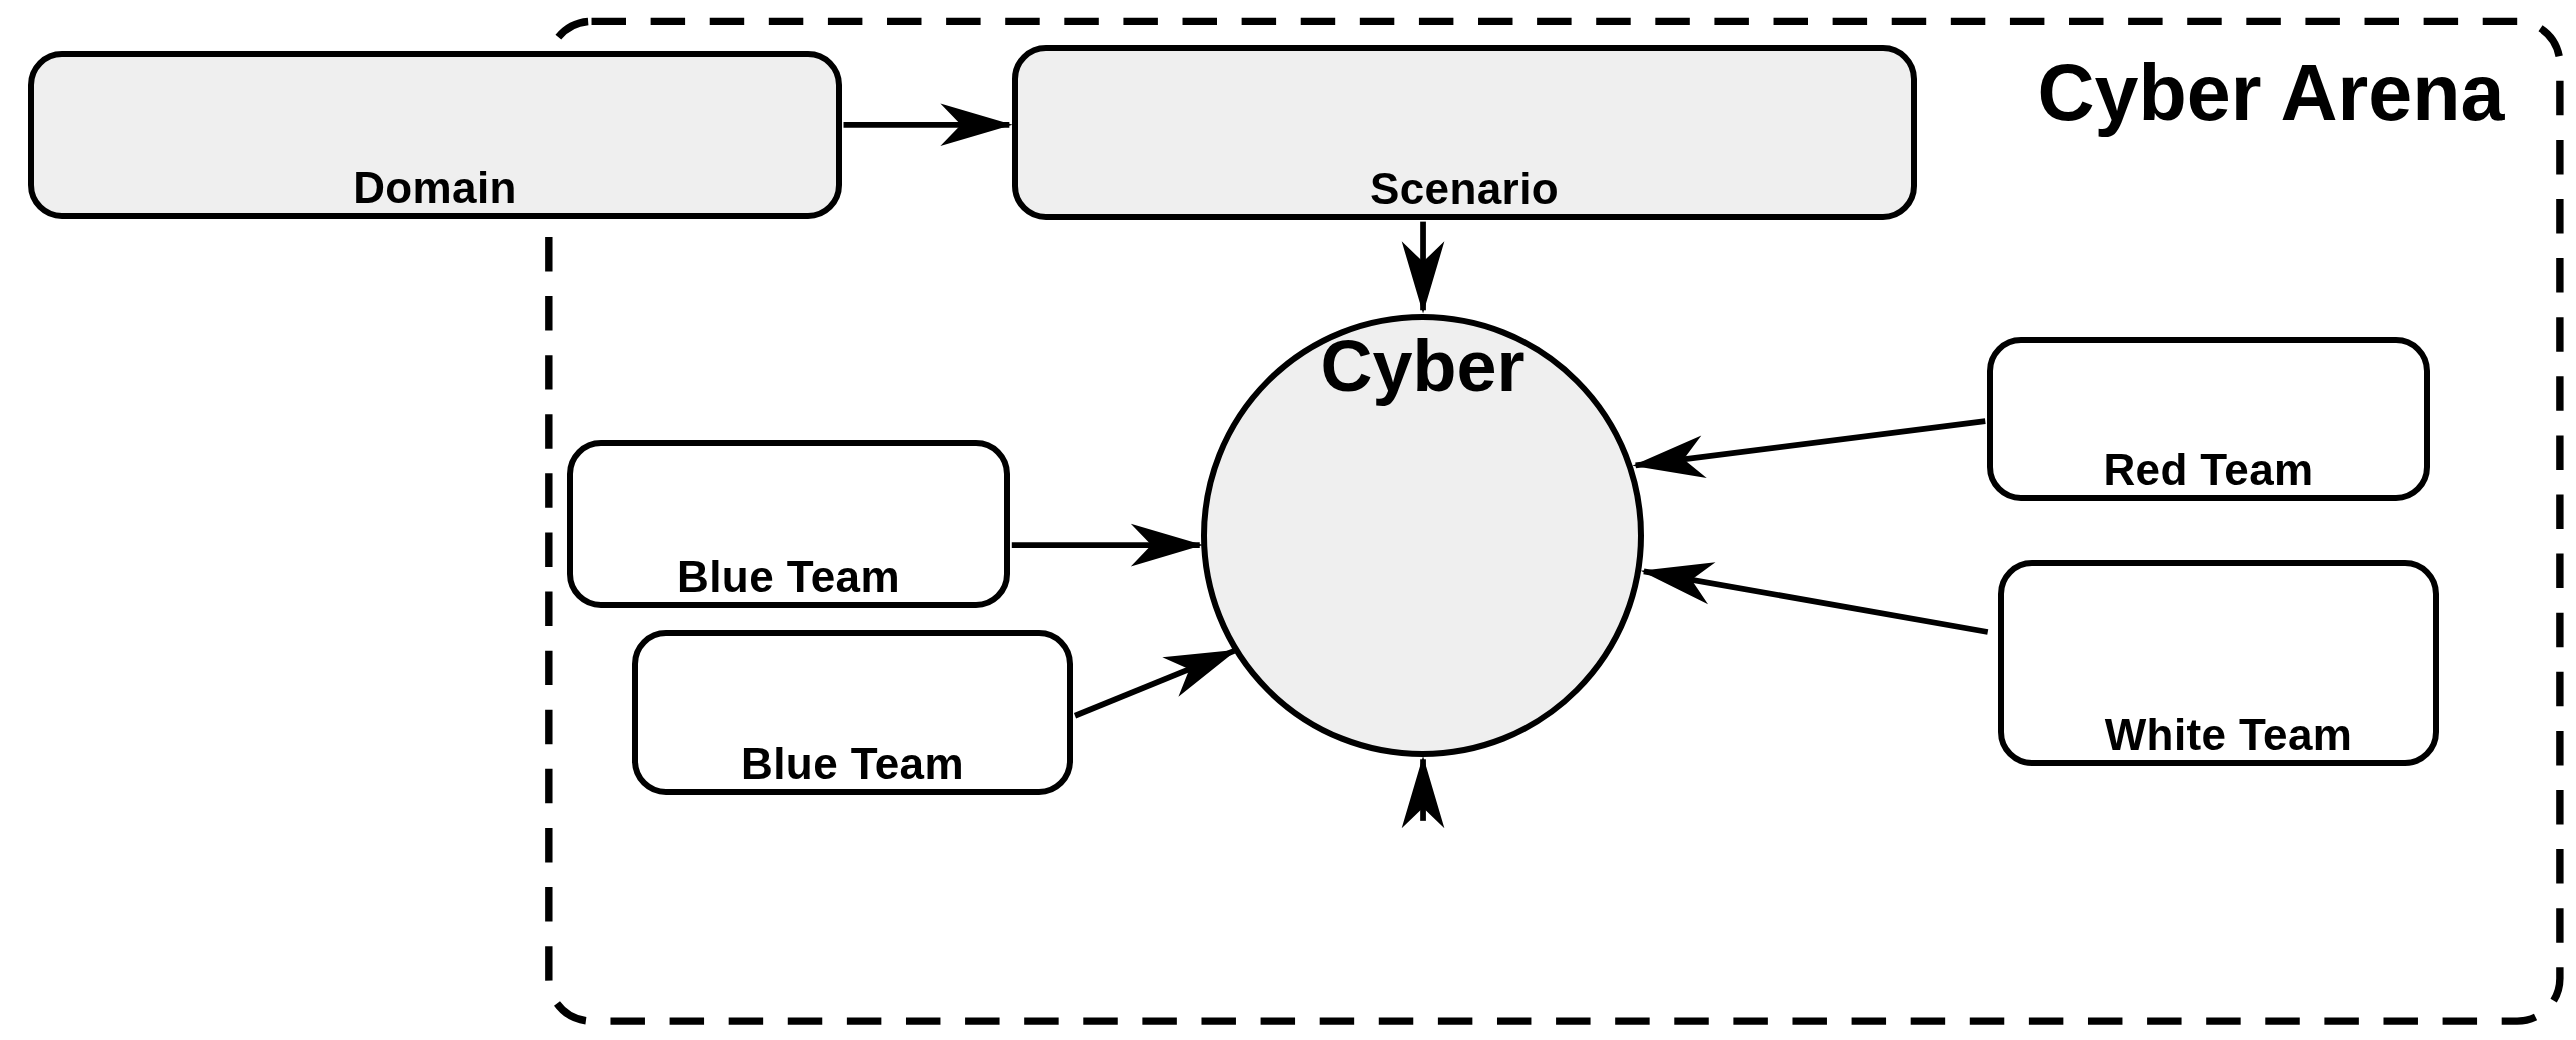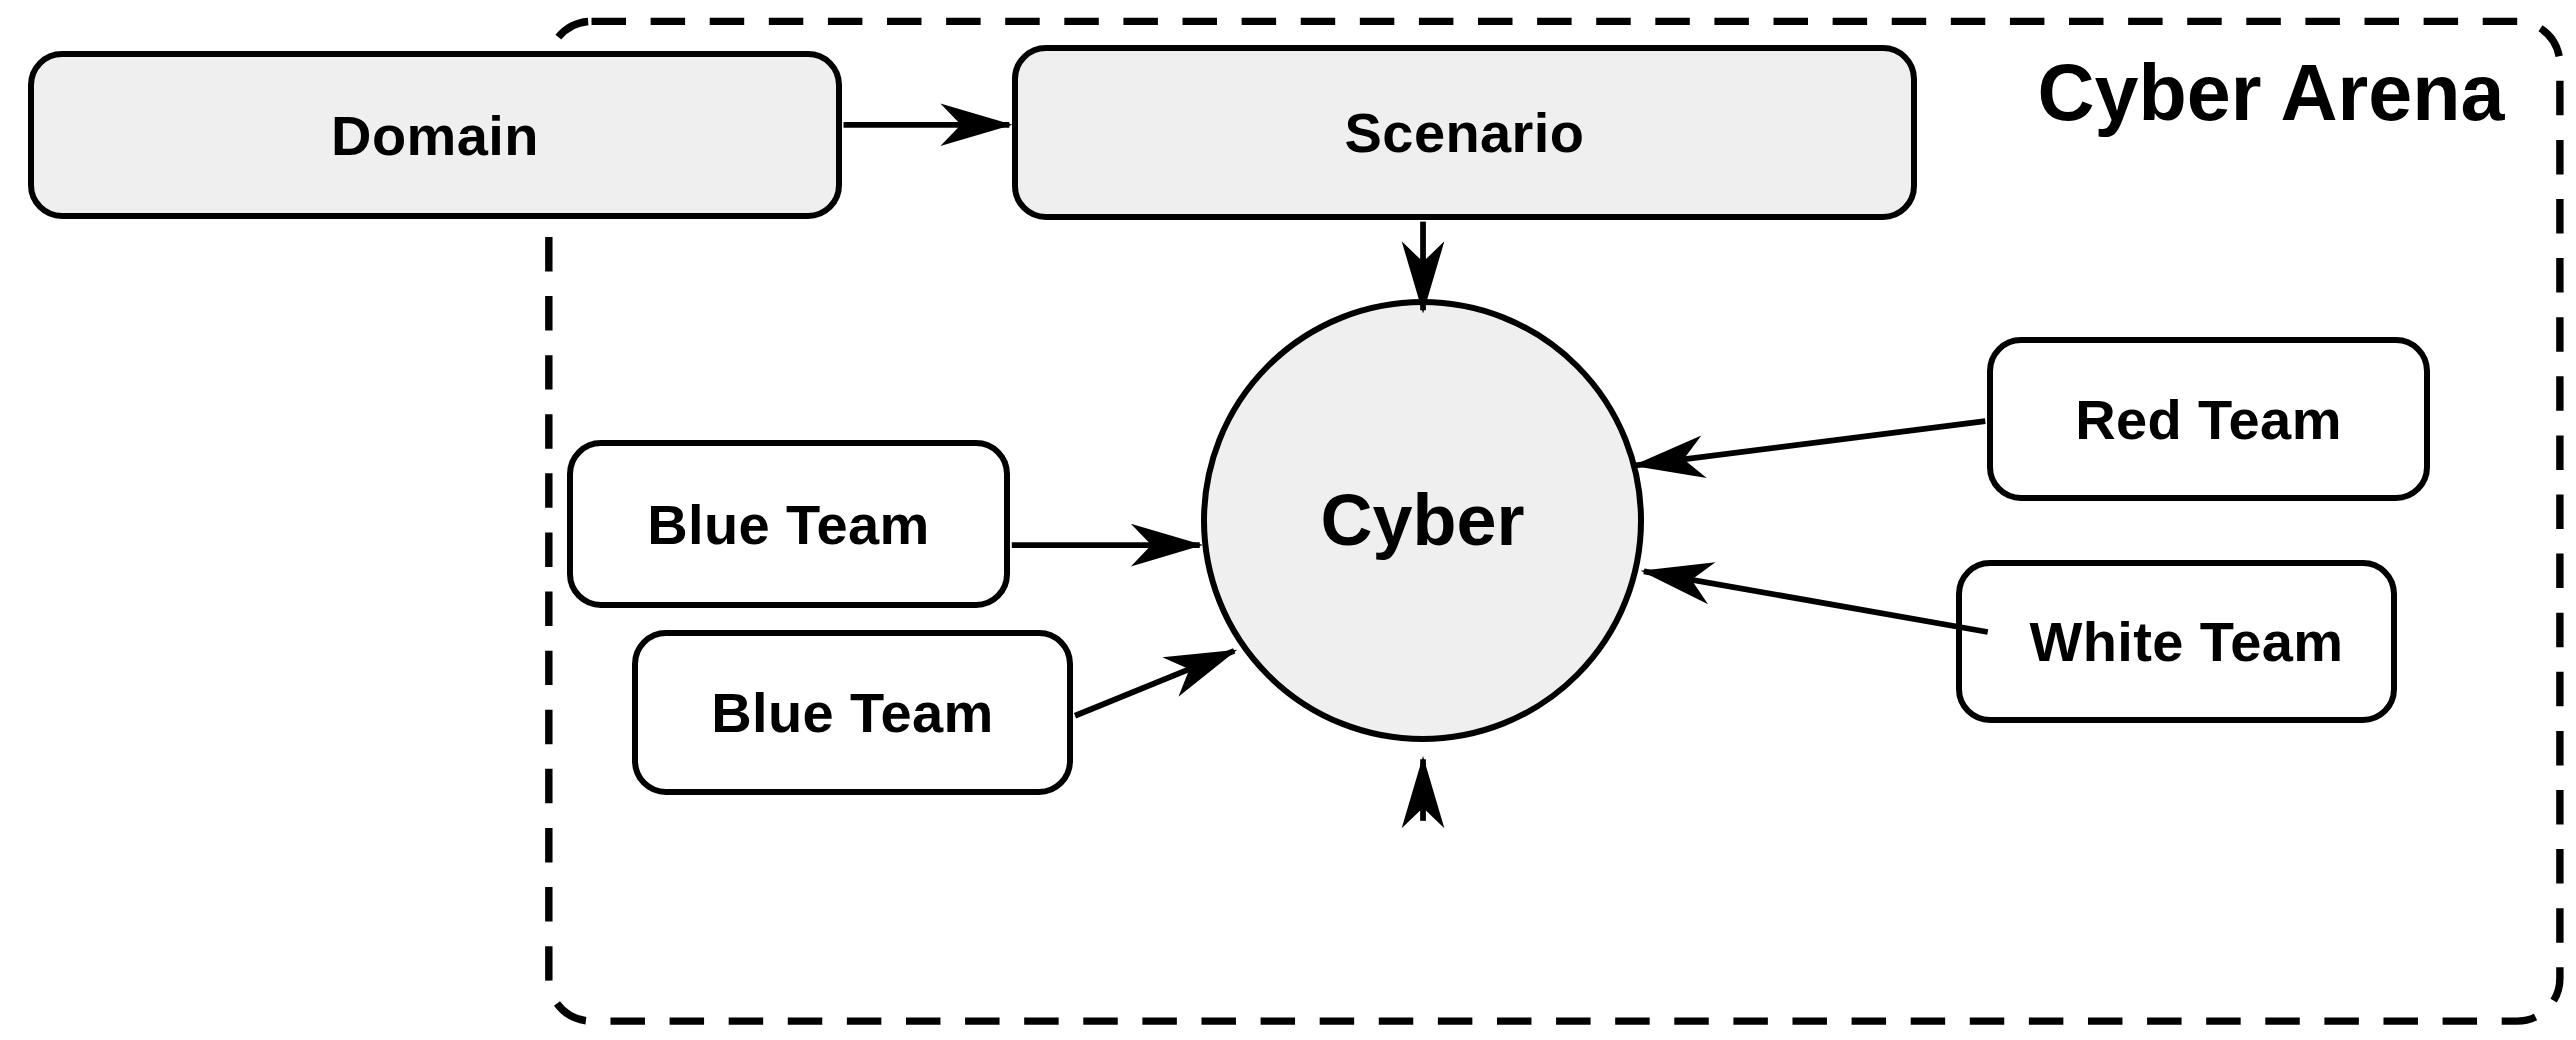--- a/index.html
+++ b/index.html
@@ -3,37 +3,37 @@
 <meta charset="utf-8">
 <style>
   html,body{margin:0;padding:0;background:#ffffff;}
   #canvas{
     position:relative;width:2576px;height:1040px;background:#ffffff;
     font-family:"Liberation Sans","DejaVu Sans",sans-serif;overflow:hidden;
   }
   .layer{position:absolute;left:0;top:0;width:2576px;height:1040px;pointer-events:none;}
   .node{
     position:absolute;box-sizing:border-box;border:6.6px solid #000;border-radius:34px;
-    display:flex;align-items:center;justify-content:center;
-    font-weight:bold;font-size:56px;color:#000;letter-spacing:0.4px;white-space:nowrap;
+    display:flex;align-items:flex-end;justify-content:center;
+    font-weight:bold;font-size:44px;color:#000;letter-spacing:0.4px;white-space:nowrap;
   }
   .gray{background:#efefef;}
   .white{background:#ffffff;}
   #node-domain       {left:28px;  top:51px;  width:814px; height:168px;}
   #node-scenario     {left:1012px;top:45px;  width:905px;height:175px;}
   #node-blue1        {left:567px; top:440px; width:443px; height:168px;}
   #node-organizations{left:27px;  top:585px; width:819px; height:172px;}
   #node-blue2        {left:632px; top:630px; width:441px; height:165px;}
   #node-red          {left:1987px;top:337px; width:443px; height:164px;}
-  #node-white        {left:1956px;top:560px; width:441px; height:163px;padding-left:20px;}
+  #node-white        {left:1998px;top:560px; width:441px; height:206px;padding-left:20px;}
   #node-mdt          {left:1014px;top:823px;width:819px; height:173px;}
   #node-circle{
-    position:absolute;left:1201px;top:299px;width:443px;height:443px;
+    position:absolute;left:1201px;top:314px;width:443px;height:443px;
     background:#efefef;border:6.6px solid #000;border-radius:50%;box-sizing:border-box;
-    display:flex;flex-direction:column;align-items:center;justify-content:center;
+    display:flex;flex-direction:column;align-items:center;justify-content:flex-start;
     font-weight:bold;font-size:72px;line-height:1.28;color:#000;text-align:center;
   }
   #arena-title{
     position:absolute;left:1963px;top:43px;width:616px;height:99px;
     display:flex;align-items:center;justify-content:center;
     font-weight:bold;font-size:79px;color:#000;white-space:nowrap;
   }
 </style>
 </head>
 <body>

